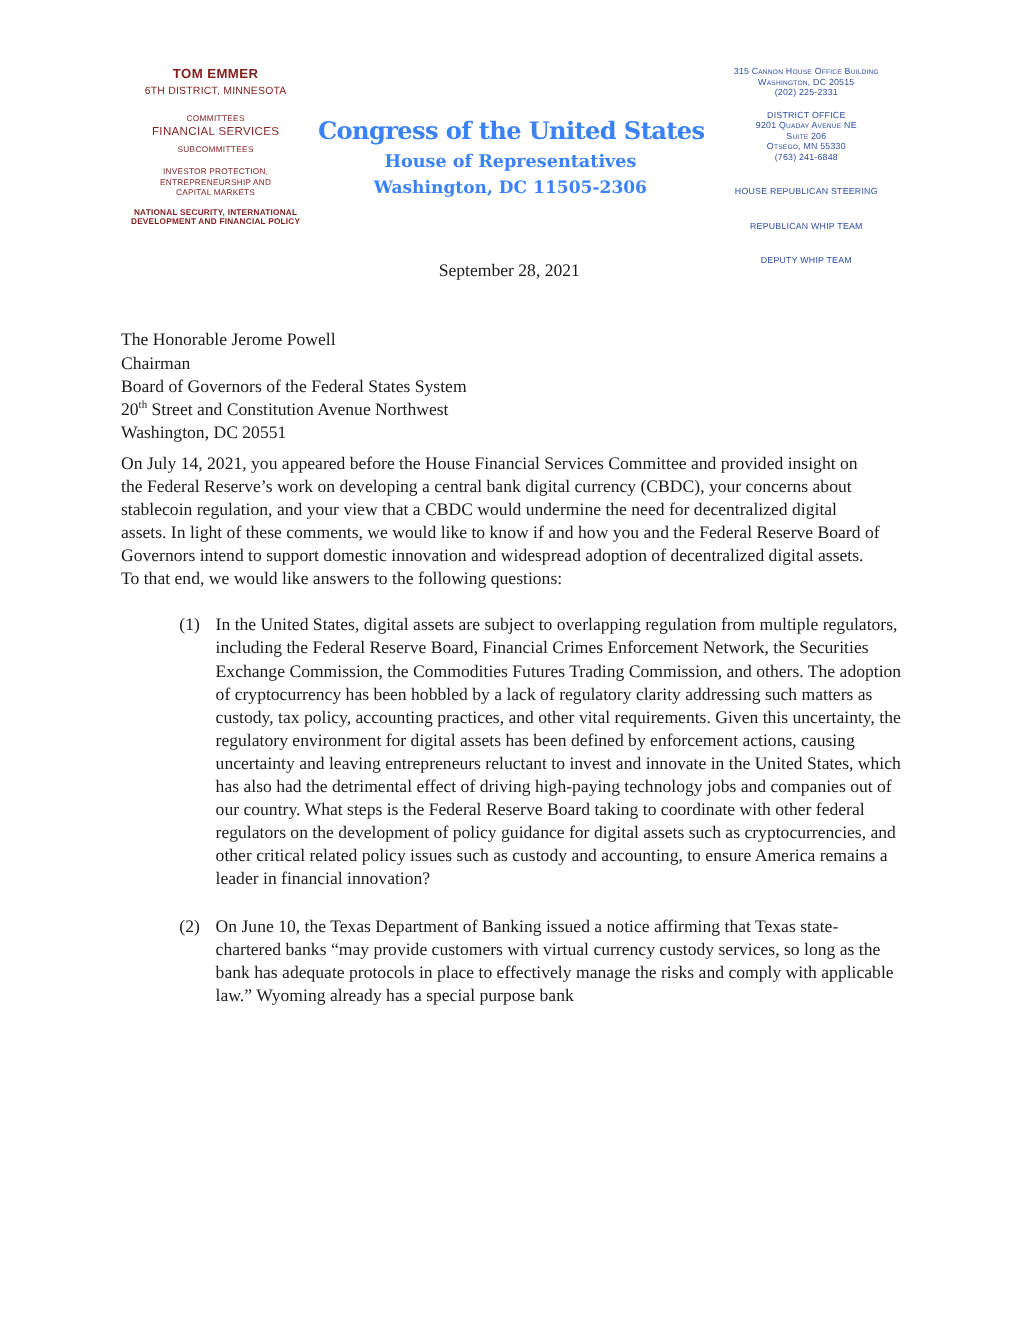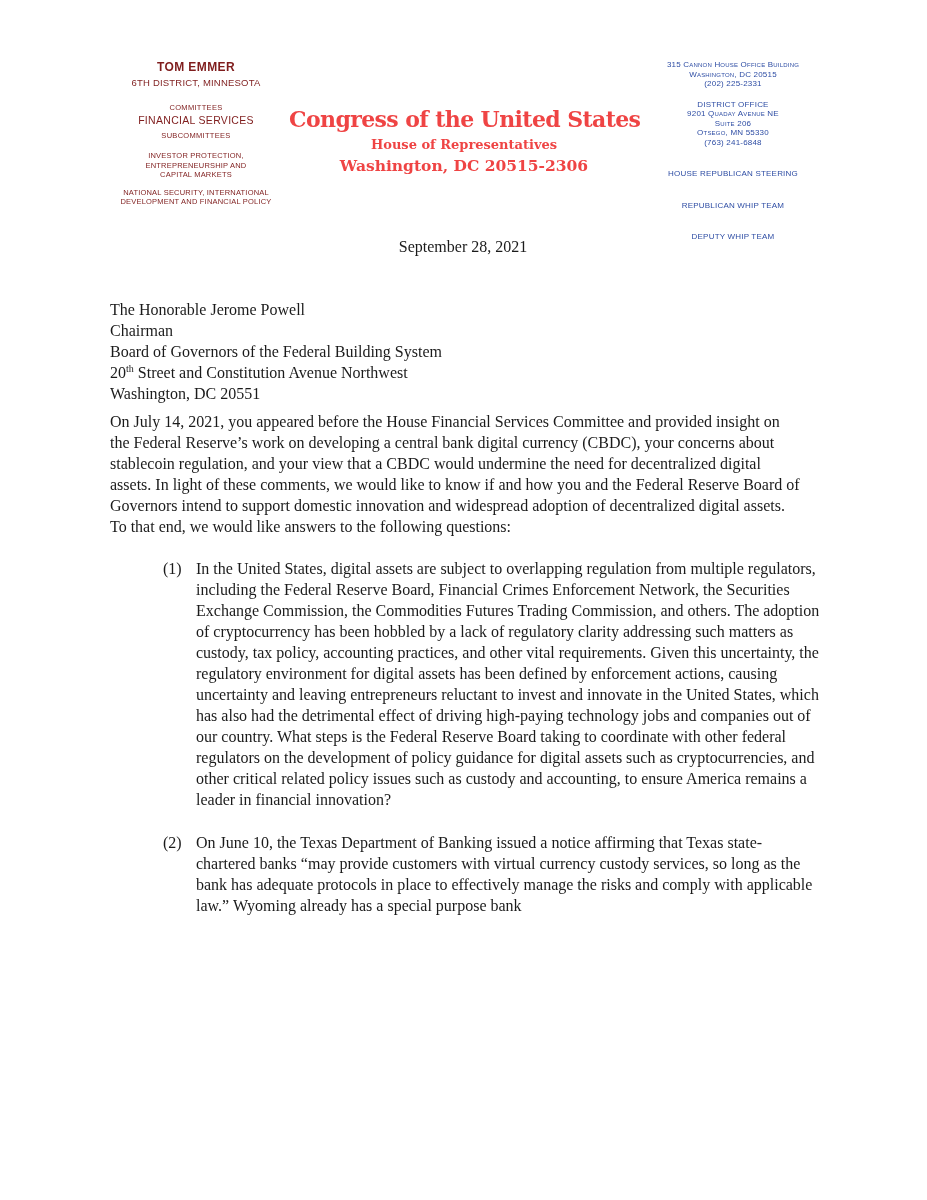--- a/index.html
+++ b/index.html
@@ -15,29 +15,29 @@
     position:absolute; left:103px; top:60px; width:186px;
     text-align:center; color:#7f1d1d;
     font-family:"Liberation Sans", sans-serif;
   }
   .lh-name { font-size:12px; font-weight:bold; letter-spacing:.4px; }
   .lh-district { font-size:9.5px; margin-top:3px; letter-spacing:.2px; }
   .lh-label { font-size:7.5px; margin-top:15px; letter-spacing:.3px; }
   .lh-committee { font-size:10.5px; margin-top:2px; letter-spacing:.3px; }
   .lh-sublabel { font-size:7.5px; margin-top:5px; letter-spacing:.3px; }
   .lh-subgroup { font-size:7.5px; line-height:9.5px; margin-top:11px; letter-spacing:.2px; }
-  .lh-subgroup2 { font-size:7.5px; line-height:9.5px; margin-top:8px; letter-spacing:.2px; }
+  .lh-subgroup2 { font-size:7.5px; line-height:9.5px; margin-top:8px; letter-spacing:.2px;font-weight:bold; }
 
   .lh-center {
     position:absolute; left:289px; top:106px; width:350px;
-    text-align:center; color:#ef4444;
+    text-align:center; color:#3b82f6;
     font-family:"DejaVu Serif", serif; font-weight:bold;
   }
   .lh-center .l1 { font-size:22px; letter-spacing:-.6px; white-space:nowrap; }
-  .lh-center .l2 { font-size:13px; margin-top:5px; }
+  .lh-center .l2 { font-size:16px; margin-top:5px; }
   .lh-center .l3 { font-size:15.5px; margin-top:4px; }
 
   .lh-right {
     position:absolute; left:624px; top:60px; width:218px;
     text-align:center; color:#2e4da4;
     font-family:"Liberation Sans", sans-serif;
     font-size:8px; line-height:9.5px; letter-spacing:.2px;
   }
   .sc { font-variant:small-caps; }
   .lh-group2 { margin-top:11px; }
@@ -78,21 +78,21 @@
     </div>
     <div class="lh-subgroup2">
       <div>NATIONAL SECURITY, INTERNATIONAL</div>
       <div>DEVELOPMENT AND FINANCIAL POLICY</div>
     </div>
   </div>
 
   <div class="lh-center">
     <div class="l1">Congress of the United States</div>
     <div class="l2">House of Representatives</div>
-    <div class="l3">Washington, DC 20515-2306</div>
+    <div class="l3">Washington, DC 11505-2306</div>
   </div>
 
   <div class="lh-right">
     <div>
       <div class="sc">315 Cannon House Office Building</div>
       <div class="sc">Washington, DC 20515</div>
       <div>(202) 225-2331</div>
     </div>
     <div class="lh-group2">
       <div>DISTRICT OFFICE</div>
@@ -105,21 +105,21 @@
     <div class="lh-membership">REPUBLICAN WHIP TEAM</div>
     <div class="lh-membership">DEPUTY WHIP TEAM</div>
   </div>
 
   <main class="letter-body">
     <div class="date-line">September 28, 2021</div>
 
     <div class="recipient">
       <div>The Honorable Jerome Powell</div>
       <div>Chairman</div>
-      <div>Board of Governors of the Federal Building System</div>
+      <div>Board of Governors of the Federal States System</div>
       <div><span>20</span><sup>th</sup><span> Street and Constitution Avenue Northwest</span></div>
       <div>Washington, DC 20551</div>
     </div>
 
 
     <p class="intro">On July 14, 2021, you appeared before the House Financial Services Committee and provided insight on the Federal Reserve’s work on developing a central bank digital currency (CBDC), your concerns about stablecoin regulation, and your view that a CBDC would undermine the need for decentralized digital assets. In light of these comments, we would like to know if and how you and the Federal Reserve Board of Governors intend to support domestic innovation and widespread adoption of decentralized digital assets. To that end, we would like answers to the following questions:</p>
 
     <ol class="questions">
       <li class="q-item first">
         <span class="q-num">(1)</span>

